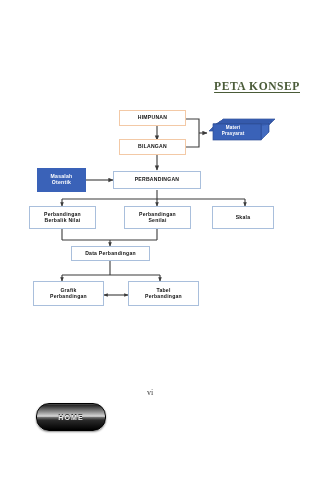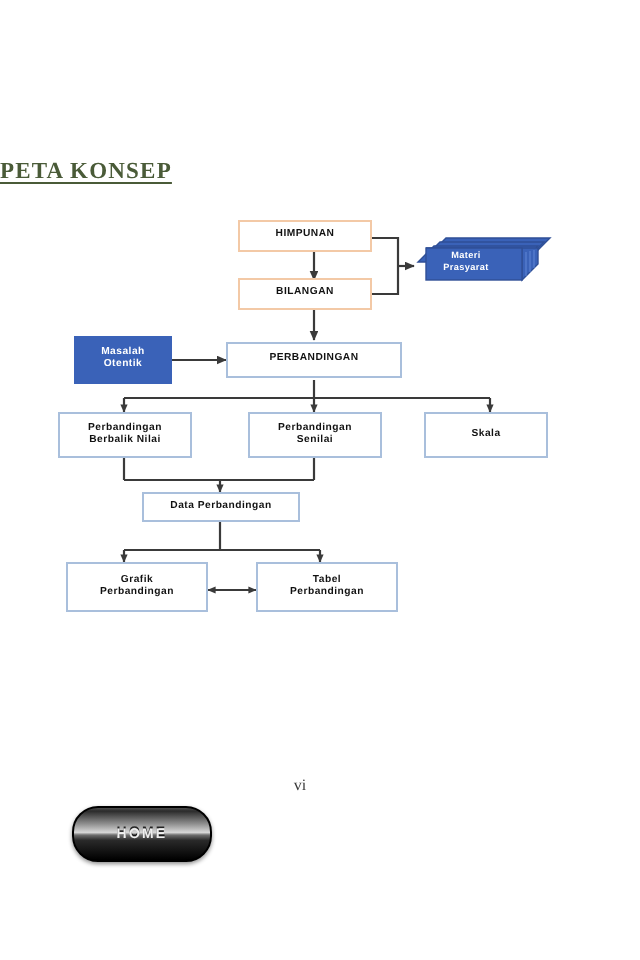--- a/index.html
+++ b/index.html
@@ -21,21 +21,21 @@
     inset: 0;
     background: #ffffff;
   }
 
   
   #title {
     position: absolute;
     left: 0;
     top: 80px;
     width: 300px;
-    text-align: left;
+    text-align: right;
     font-family: "Liberation Serif", serif;
     font-weight: bold;
     font-size: 11.5px;
     letter-spacing: 0.6px;
     color: #4a5b38;
     text-decoration: underline;
     text-underline-offset: 2px;
   }
 
   

